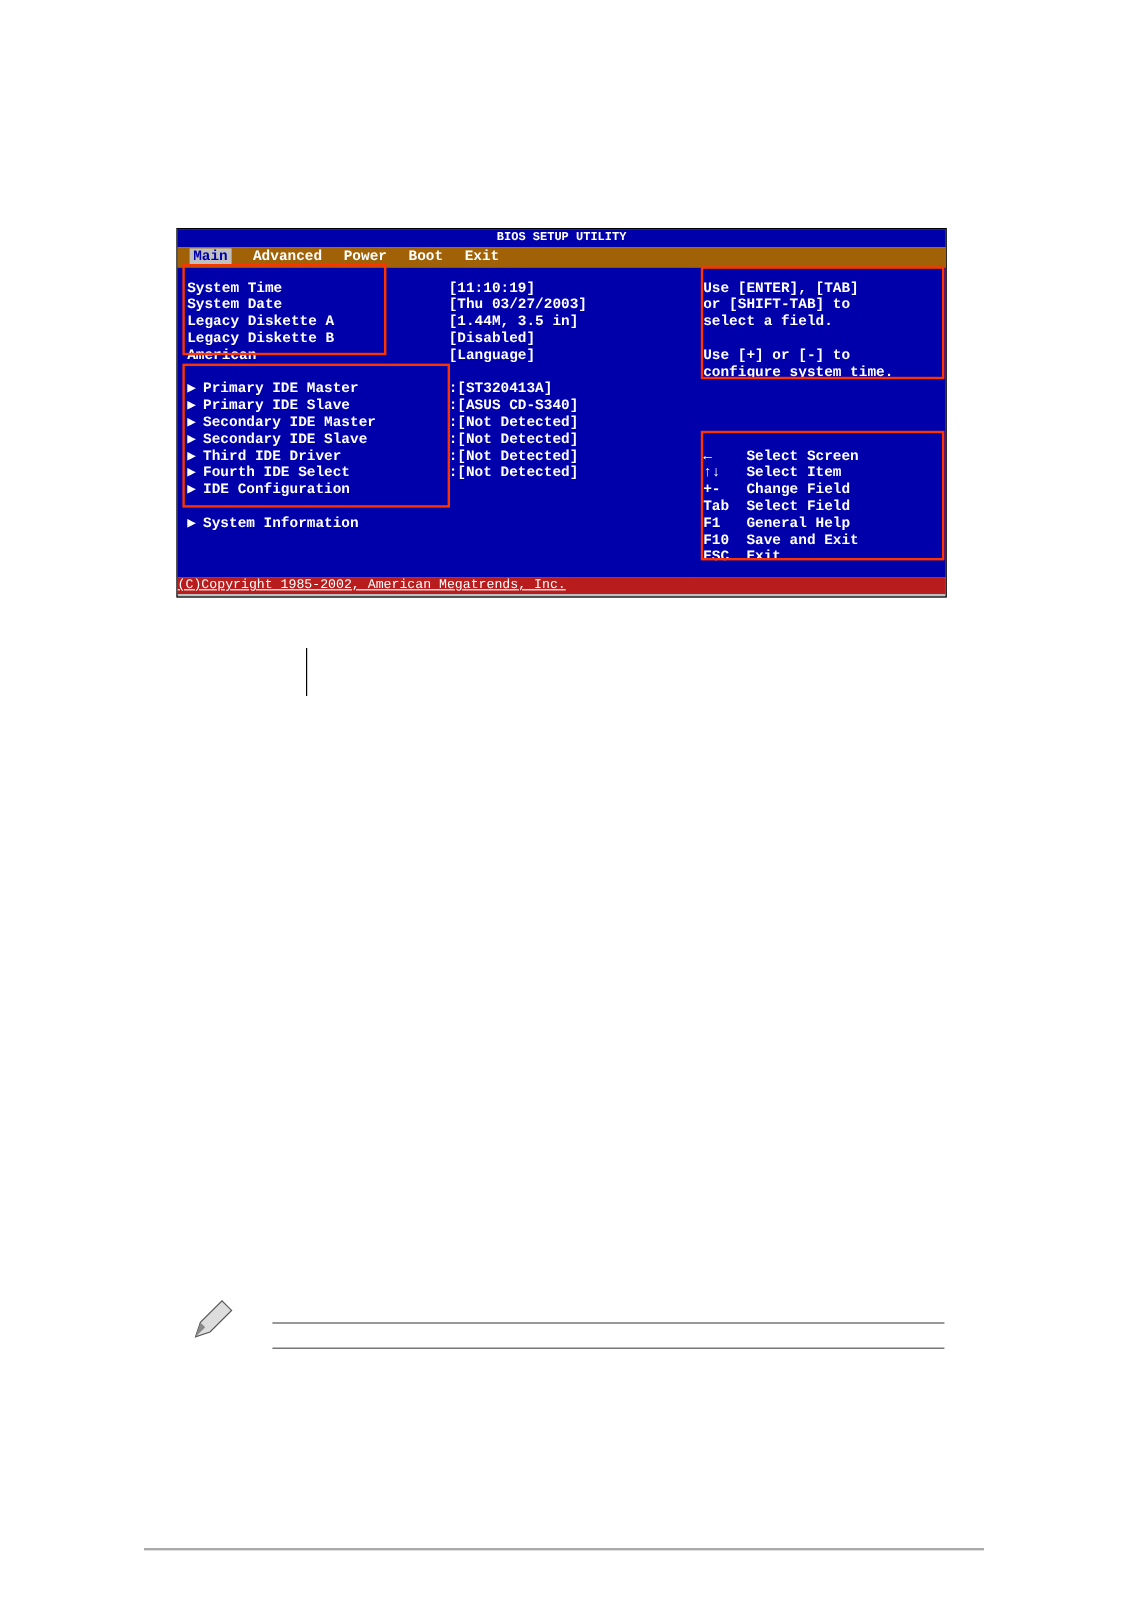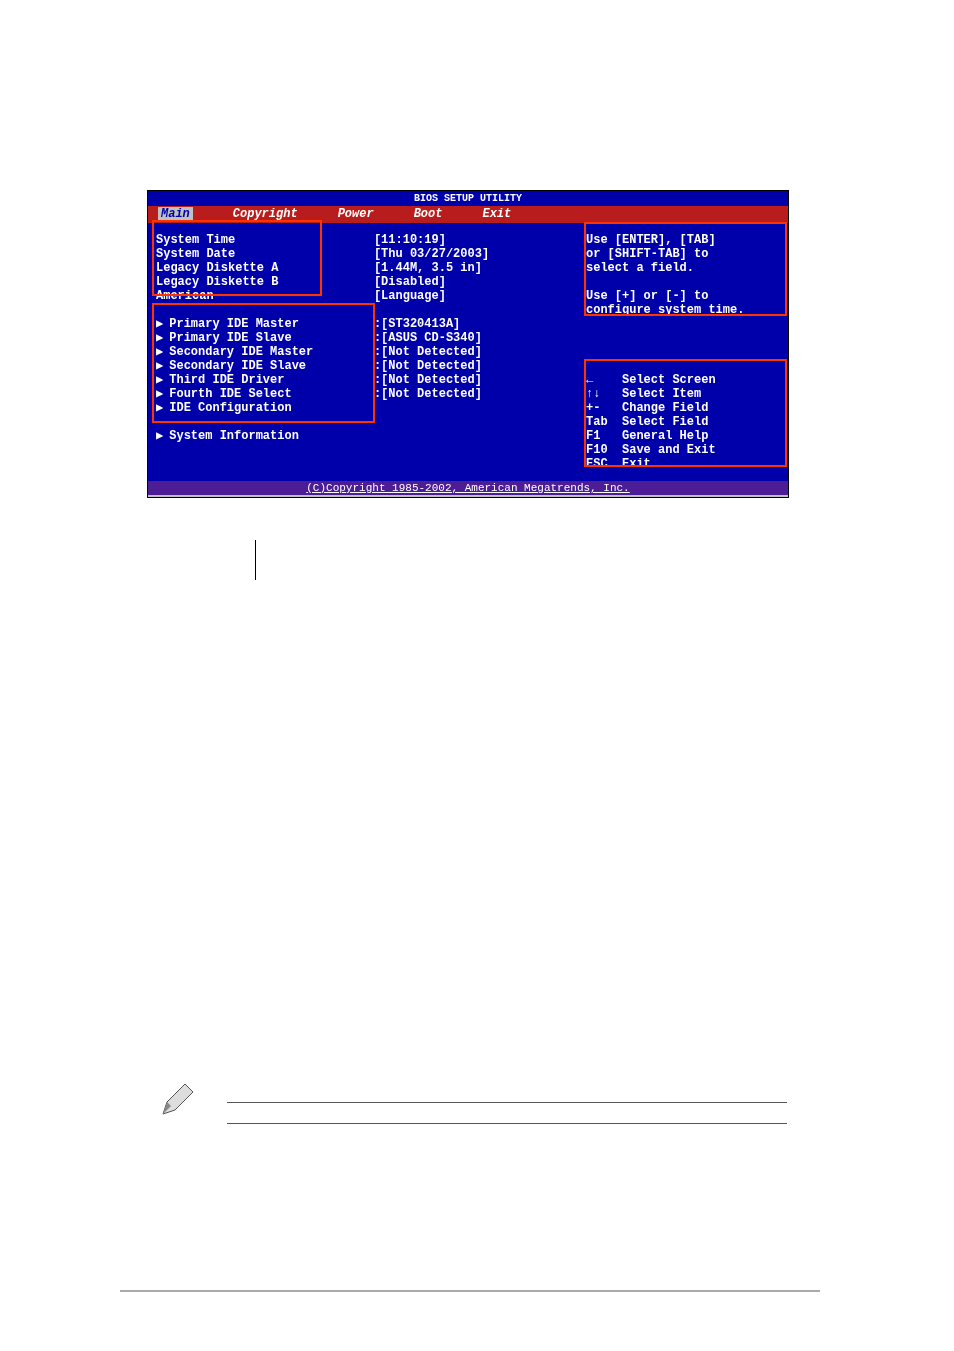--- a/index.html
+++ b/index.html
@@ -37,27 +37,26 @@
     .title-bar {
       background: #0000aa;
       color: #fff;
       text-align: center;
       font-size: 10px;
       font-weight: bold;
       padding: 2px 0;
       font-family: "Courier New", monospace;
     }
     .tab-bar {
-      background: #b91c1c;
+      background: #a16207;
       display: flex;
       padding: 1px 10px 2px 10px;
       font-size: 12px;
       color: #fff;
-      gap: 40px;
-      font-style: italic;
+      gap: 18px;
     }
     .tab { font-weight: bold; }
     .tab.active {
       background: #c0c0c0;
       color: #0000aa;
       padding: 0 3px;
     }
     .body-area {
       display: flex;
       height: 258px;
@@ -92,23 +91,23 @@
     .field-box {
       border: 2px solid #ff3300;
       position: absolute;
       pointer-events: none;
     }
     .box-topfields { top: 29px; left: 4px; width: 170px; height: 76px; }
     .box-submenus { top: 112px; left: 4px; width: 223px; height: 120px; }
     .box-help { top: 31px; left: 436px; width: 203px; height: 94px; }
     .box-nav { top: 168px; left: 436px; width: 203px; height: 108px; }
     .copyright-bar {
-      background: #4c1d95;
-      color: #fff;
-      text-align: center;
+      background: #b91c1c;
+      color: #fff;
+      text-align: left;
       font-size: 11px;
       padding: 1px 0;
       text-decoration: underline;
     }
     .help-text { line-height: 14px; font-weight: bold; }
     .nav-row { line-height: 14px; font-weight: bold; display: flex; }
     .nav-key { width: 36px; }
     .note-section {
       position: absolute;
       top: 1080px;
@@ -144,21 +143,21 @@
 <div class="callout-line cl-2"></div>
 <div class="callout-line cl-3"></div>
 <div class="callout-line cl-4"></div>
 <div class="callout-line cl-5"></div>
 
 <div class="page-container">
   <div class="bios-box">
     <div class="title-bar">BIOS SETUP UTILITY</div>
     <div class="tab-bar">
       <span class="tab active">Main</span>
-      <span class="tab">Copyright</span>
+      <span class="tab">Advanced</span>
       <span class="tab">Power</span>
       <span class="tab">Boot</span>
       <span class="tab">Exit</span>
     </div>
 
     <div class="body-area">
       <div class="panel left-panel">
         <div class="left-col">
           <div class="row bold">System Time</div>
           <div class="row bold">System Date</div>

